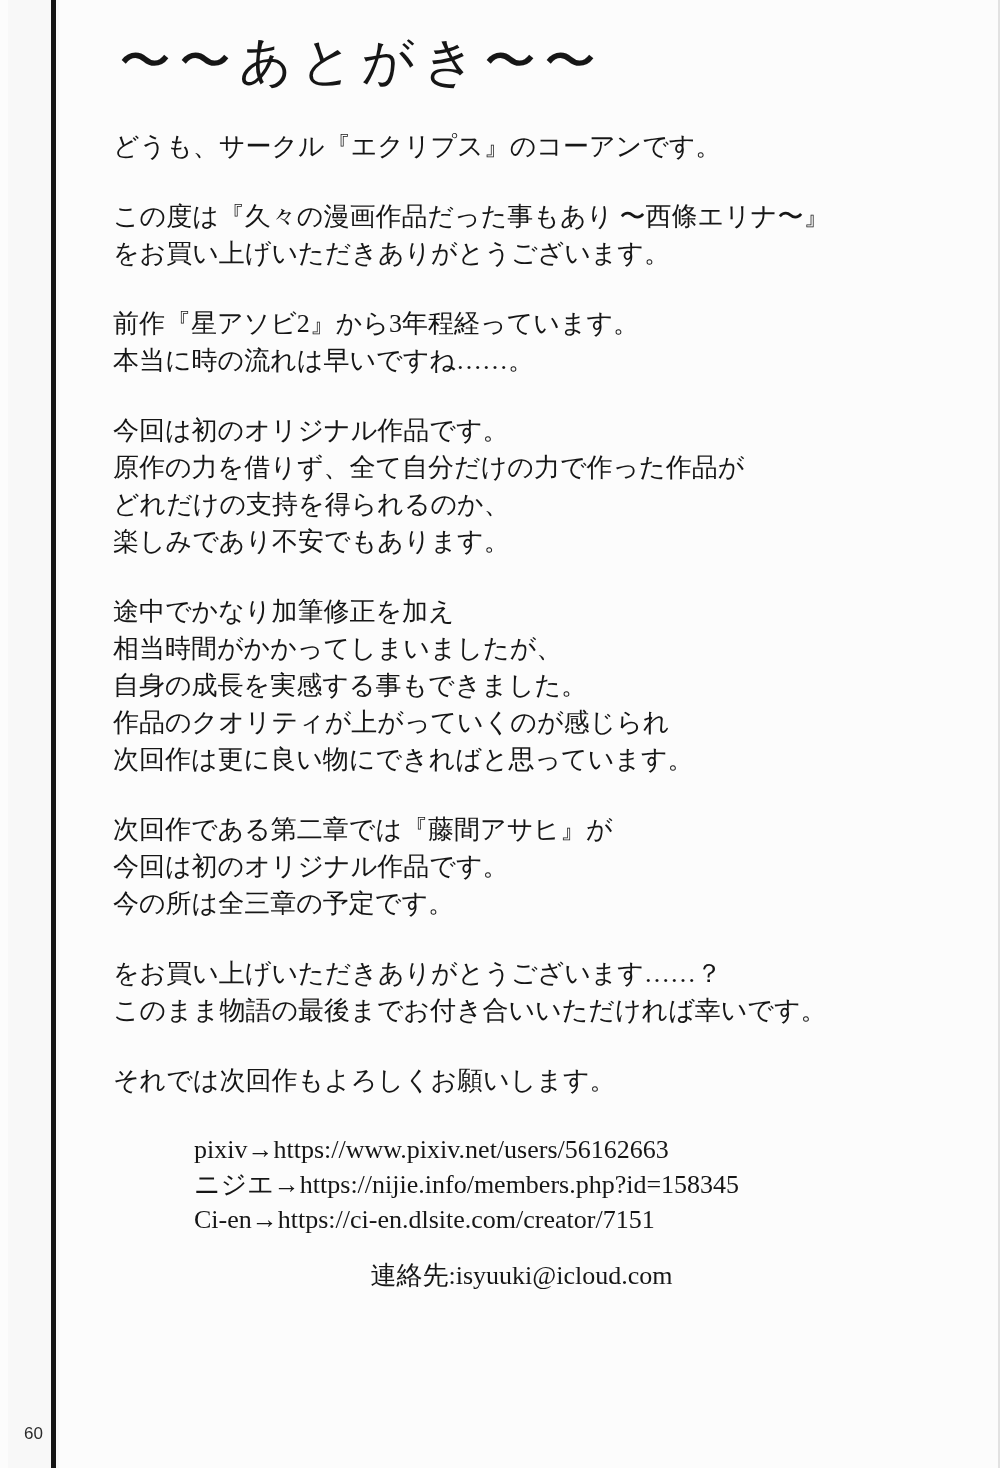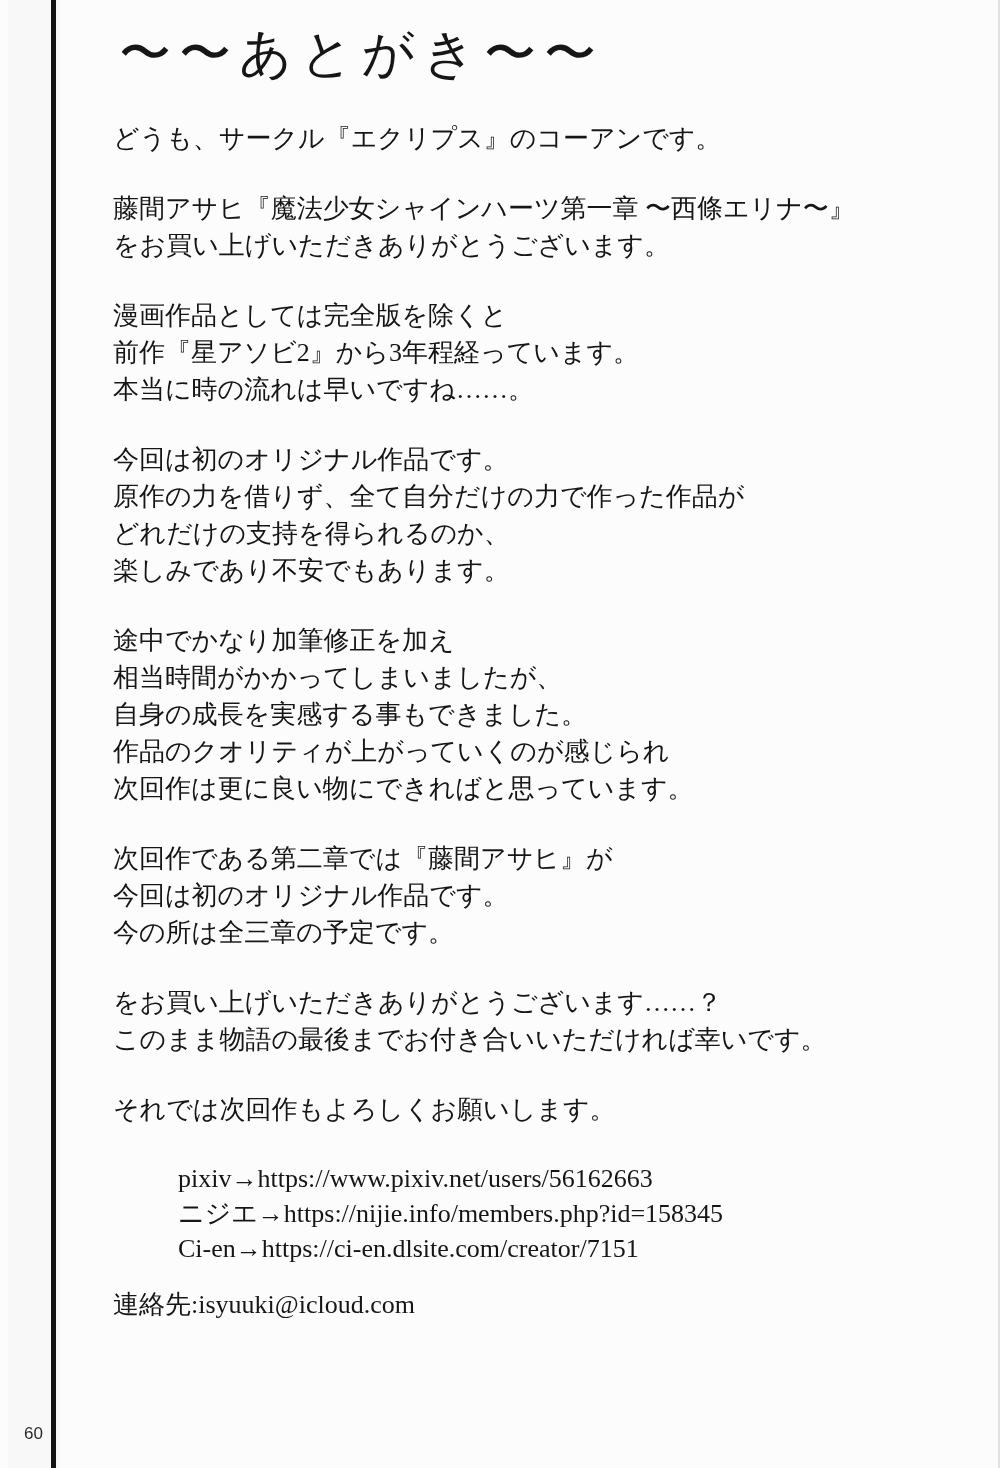--- a/index.html
+++ b/index.html
@@ -36,21 +36,21 @@
     top: 1424px;
     font-family: "Liberation Sans", "DejaVu Sans", sans-serif;
     font-size: 17px;
     color: #2b2b2b;
   }
   .content {
     position: absolute;
     left: 56px; top: 0;
     width: 944px; height: 100%;
     box-sizing: border-box;
-    padding: 22px 40px 0 57px;
+    padding: 30px 40px 0 57px;
   }
   .title {
     font-size: 52px;
     font-weight: 400;
     line-height: 64px;
     margin: 0 0 34px 6px;
     letter-spacing: 8px;
     white-space: nowrap;
   }
   p.block {
@@ -62,25 +62,25 @@
   .date-line {
     font-size: 26px;
     line-height: 37px;
     margin: 0 0 25px 0;
   }
   .links {
     font-size: 26px;
     line-height: 35px;
     margin: 0 0 20px 65px;
   }
-  .link-line { white-space: nowrap; }
+  .link-line { white-space: nowrap; margin-left: 16px; }
   .contact-line {
     font-size: 26px;
     line-height: 37px;
-    text-align: left;
+    text-align: center;
     margin-right: 30px;
   }
 </style>
 </head>
 <body>
 
 <div class="page">
 
   <div class="left-strip">
     <div class="page-number">60</div>
@@ -91,26 +91,25 @@
 
   <div class="content">
 
     <h1 class="title">〜〜あとがき〜〜</h1>
 
     <p class="block">
       <span class="line">どうも、サークル『エクリプス』のコーアンです。</span>
     </p>
 
     <p class="block">
-      <span class="line">藤間アサヒ『魔法少女シャインハーツ第一章 〜西條エリナ〜』</span>
+      <span class="line">この度は『久々の漫画作品だった事もあり 〜西條エリナ〜』</span>
       <span class="line">をお買い上げいただきありがとうございます。</span>
     </p>
 
     <p class="block">
-      <span class="line">漫画作品としては完全版を除くと</span>
       <span class="line">前作『星アソビ2』から3年程経っています。</span>
       <span class="line">本当に時の流れは早いですね……。</span>
     </p>
 
     <p class="block">
       <span class="line">今回は初のオリジナル作品です。</span>
       <span class="line">原作の力を借りず、全て自分だけの力で作った作品が</span>
       <span class="line">どれだけの支持を得られるのか、</span>
       <span class="line">楽しみであり不安でもあります。</span>
     </p>

